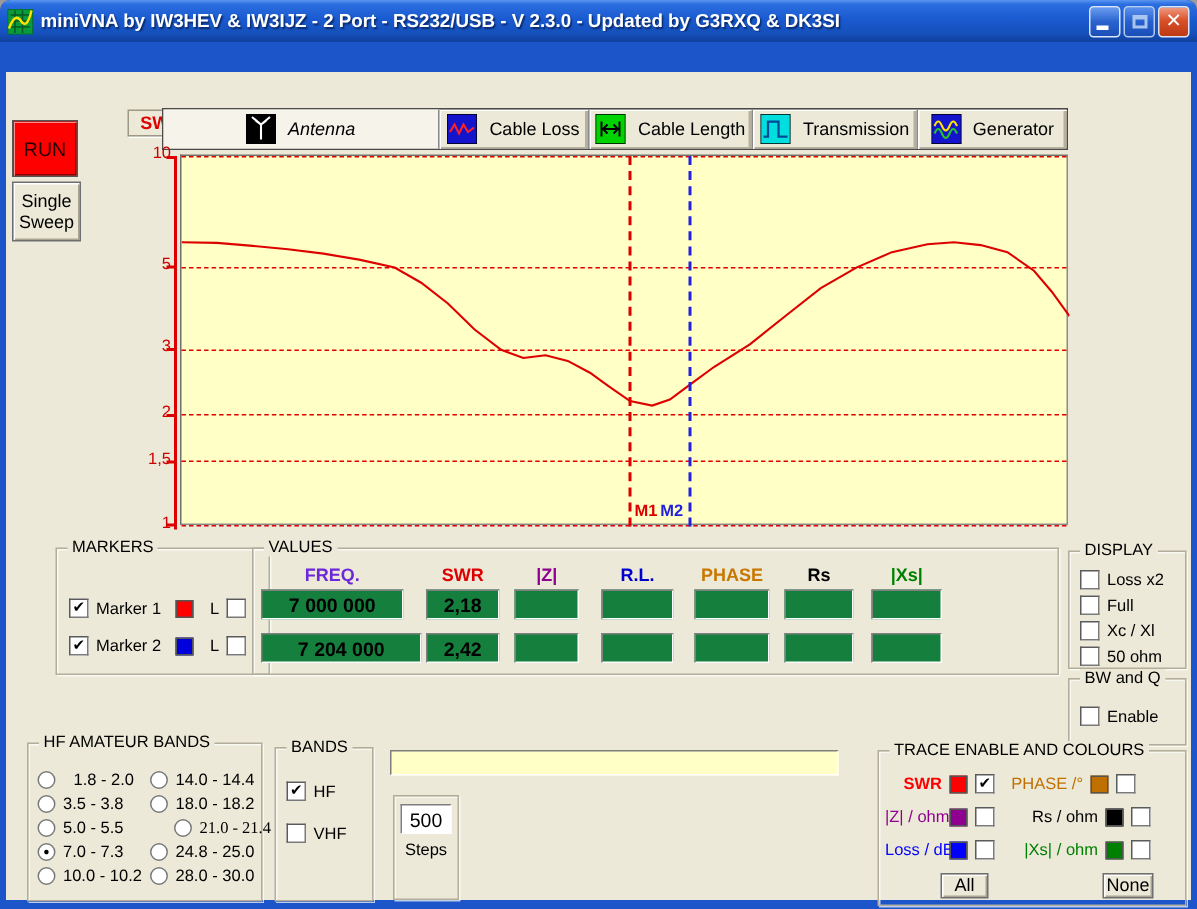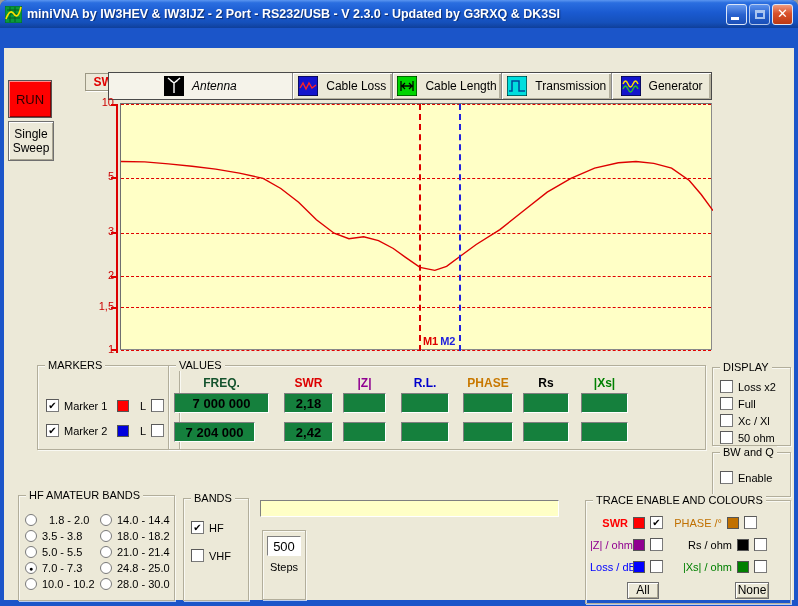--- a/index.html
+++ b/index.html
@@ -187,23 +187,23 @@
         <span style="margin-left:6px;">L</span>
         <span class="cb">
             <span class="mark"></span>
           </span>
       </div>
     </div>
 
     <div class="group" style="left:164px;top:317px;width:538px;height:85px;">
       <span class="legend">VALUES</span>
 
-      <div class="hdr" style="left: 5px; top: 10px; width: 95px; color: #14532d;">FREQ.</div>
+      <div class="hdr" style="left: 5px; top: 10px; width: 95px; color: #6d28d9;">FREQ.</div>
       <div class="abs field" style="left:5px;top:27px;width:95px;height:20px;">7 000 000</div>
-      <div class="abs field" style="left:5px;top:56px;width:81px;height:20px;">7 204 000</div>
+      <div class="abs field" style="left:5px;top:56px;width:107px;height:20px;">7 204 000</div>
 
       <div class="hdr" style="left: 115px; top: 10px; width: 49px; color: rgb(221, 0, 0);">SWR</div>
       <div class="abs field" style="left:115px;top:27px;width:49px;height:20px;">2,18</div>
       <div class="abs field" style="left:115px;top:56px;width:49px;height:20px;">2,42</div>
 
       <div class="hdr" style="left: 174px; top: 10px; width: 43px; color: rgb(144, 0, 144);">|Z|</div>
       <div class="abs field" style="left:174px;top:27px;width:43px;height:20px;"></div>
       <div class="abs field" style="left:174px;top:56px;width:43px;height:20px;"></div>
 
       <div class="hdr" style="left: 232px; top: 10px; width: 48px; color: rgb(0, 0, 204);">R.L.</div>
@@ -298,21 +298,21 @@
             <span class="mark"></span>
           </span>
         <span>14.0 - 14.4</span>
       </div>
       <div class="row" style="left:81px;top:34px;">
         <span class="rb">
             <span class="mark"></span>
           </span>
         <span>18.0 - 18.2</span>
       </div>
-      <div class="row" style="left:81px;top:50px;">
+      <div class="row" style="left:97px;top:50px;font-family:Liberation Serif, serif;">
         <span class="rb">
             <span class="mark"></span>
           </span>
         <span>21.0 - 21.4</span>
       </div>
       <div class="row" style="left:81px;top:66px;">
         <span class="rb">
             <span class="mark"></span>
           </span>
         <span>24.8 - 25.0</span>

